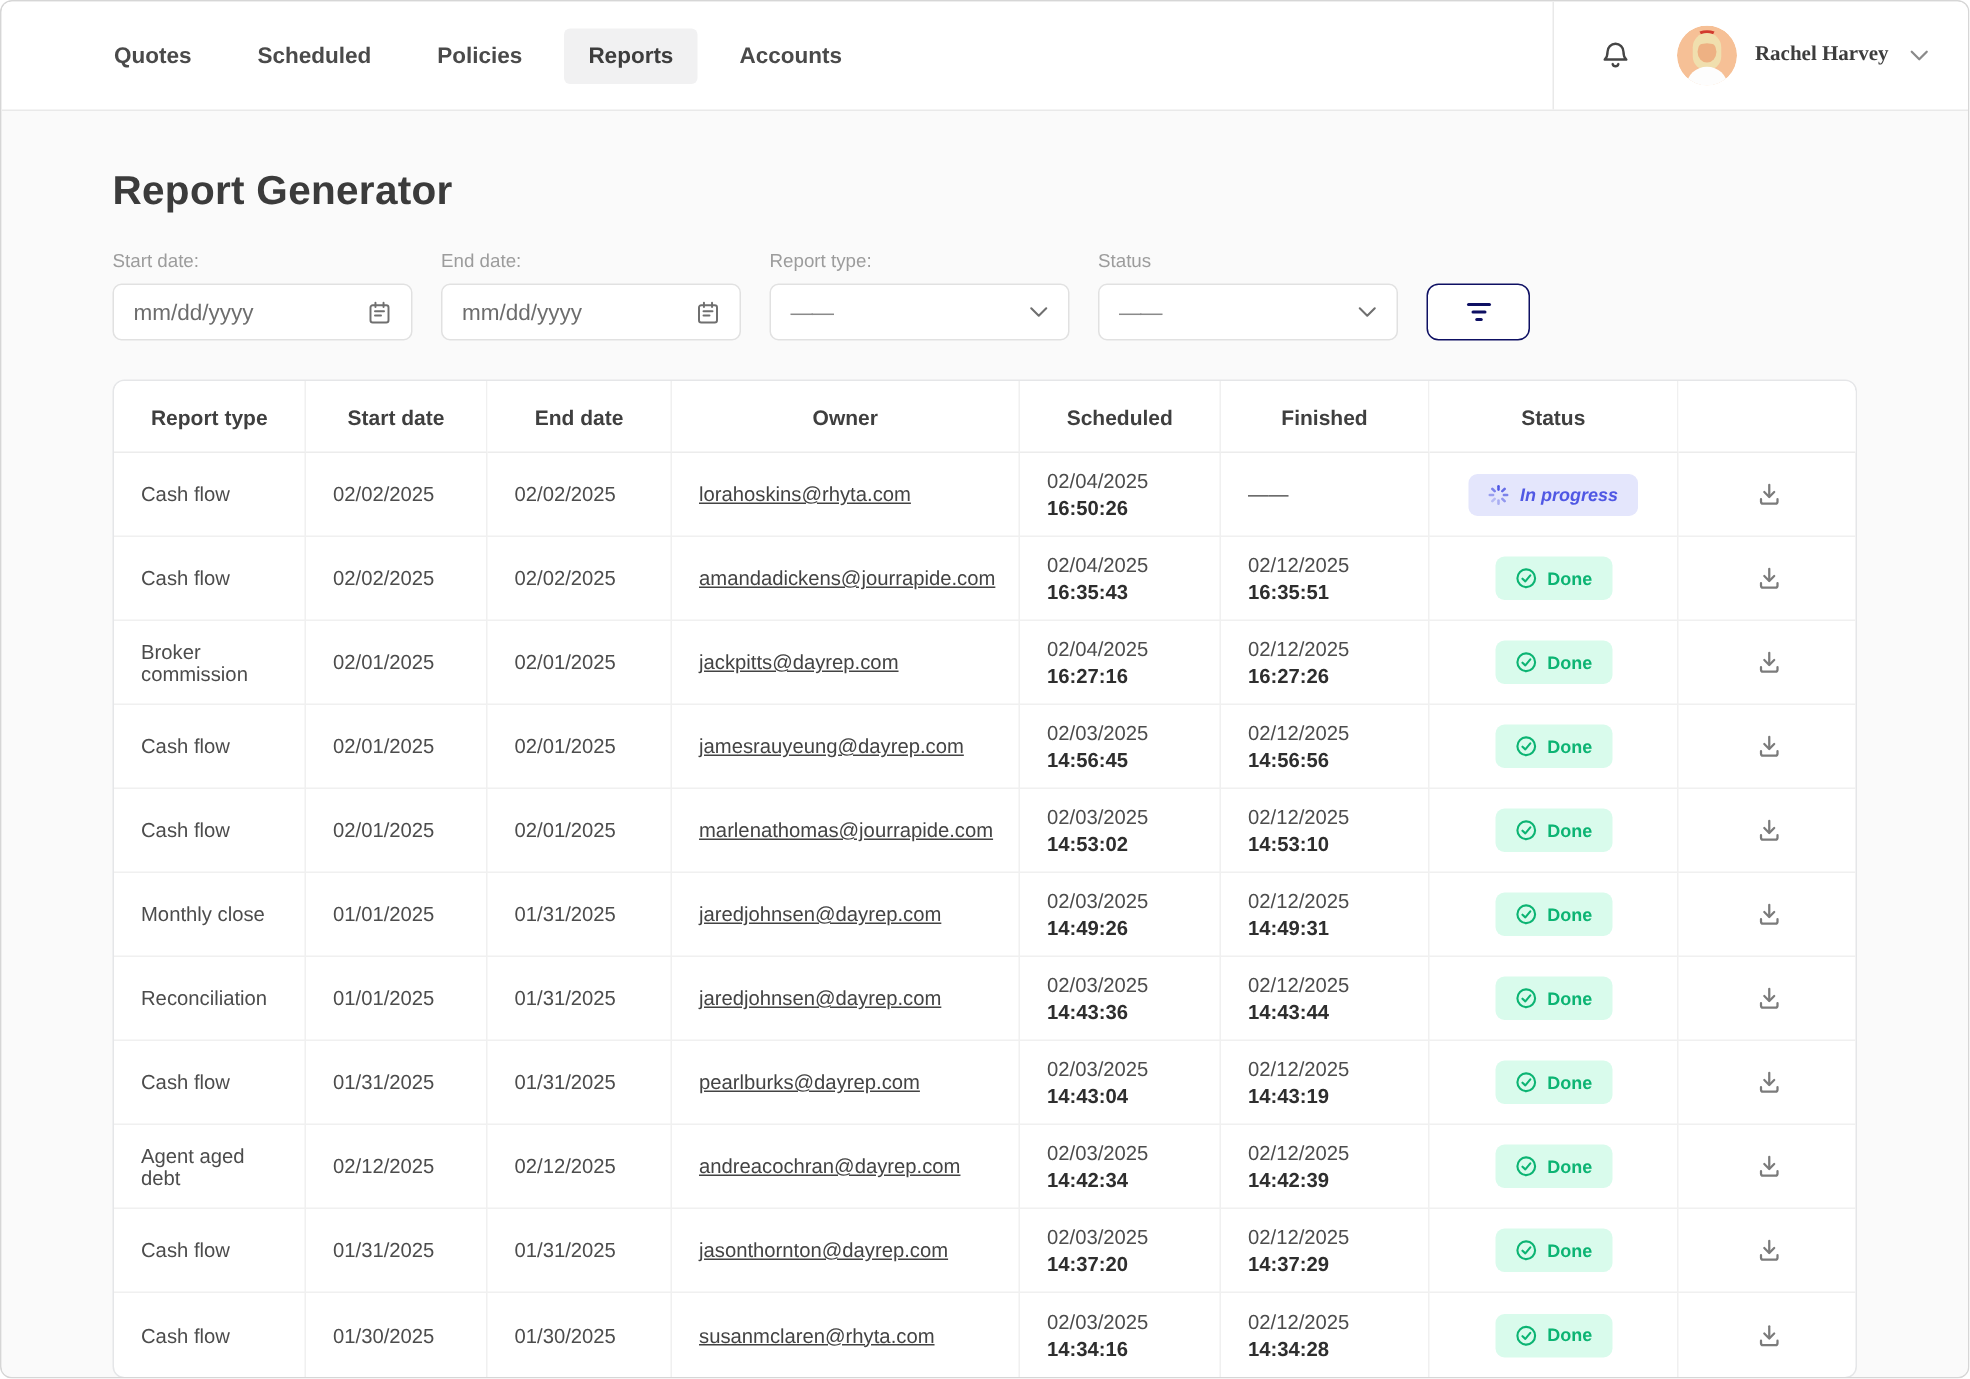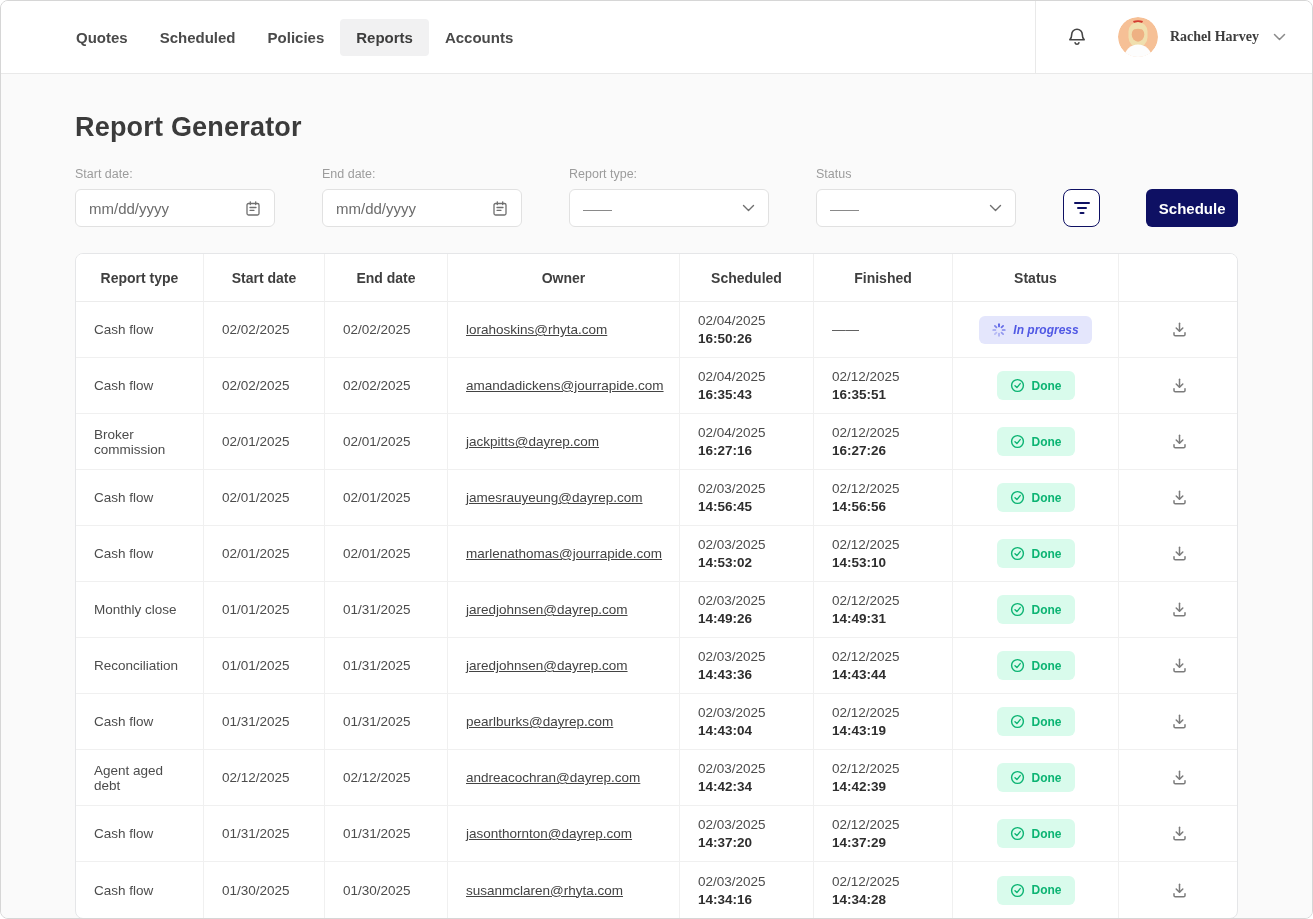--- a/index.html
+++ b/index.html
@@ -20,20 +20,21 @@
 
   
   .topbar {
     height: 73px; flex: 0 0 73px;
     background: #ffffff;
     border-bottom: 1px solid #e9e9e9;
     display: flex; align-items: stretch;
   }
   .main-nav {
     display: flex; align-items: center;
+    gap: 12px;
     padding-left: 59px;
   }
   .nav-item {
     font-size: 15px; font-weight: 700; color: #4a4a4a;
     padding: 10px 16px; border-radius: 4px;
     cursor: pointer; white-space: nowrap;
   }
   .nav-item.active { background: #f1f1f2; color: #3d3d3d; }
   .topbar-right {
     margin-left: auto;
@@ -58,21 +59,21 @@
 
   
   .main { padding: 0 74px; background: #fafafa; flex: 1; overflow: hidden; }
   .page-title {
     margin: 38px 0 24px 0;
     font-size: 27px; font-weight: 700; color: #3b3b3b;
     letter-spacing: 0.2px;
   }
 
   
-  .filters { display: flex; align-items: flex-end; gap: 28px; }
+  .filters { display: flex; align-items: flex-end; }
   .filter-group { display: flex; flex-direction: column; margin-right: 19px; }
   .filter-label { font-size: 12.5px; color: #9c9c9c; margin-bottom: 8px; }
   .control {
     width: 200px; height: 38px;
     background: #fff; border: 1px solid #e1e1e1; border-radius: 6px;
     display: flex; align-items: center; justify-content: space-between;
     padding: 0 13px;
     font-size: 15px; color: #6d6d6d;
   }
   .date-input {
@@ -247,21 +248,20 @@
         </div>
       </div>
 
       <button class="filter-btn">
         <svg width="20" height="14" viewBox="0 0 20 14" fill="none" stroke="currentColor" stroke-width="2" stroke-linecap="round">
           <line x1="3" y1="2" x2="17" y2="2"></line>
             <line x1="6" y1="7" x2="14" y2="7"></line>
             <line x1="8.5" y1="12" x2="11.5" y2="12"></line>
         </svg>
       </button>
-      <button class="schedule-btn">Schedule</button>
     </div>
 
     <div class="table-card">
       <table>
         <colgroup>
           <col style="width:128px">
             <col style="width:121px">
             <col style="width:123px">
             <col style="width:232px">
           <col style="width:134px">

